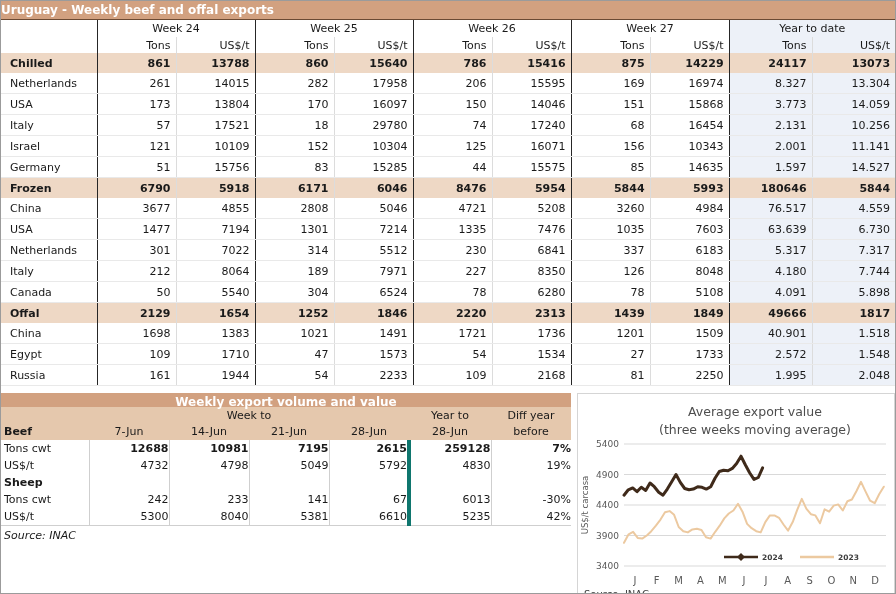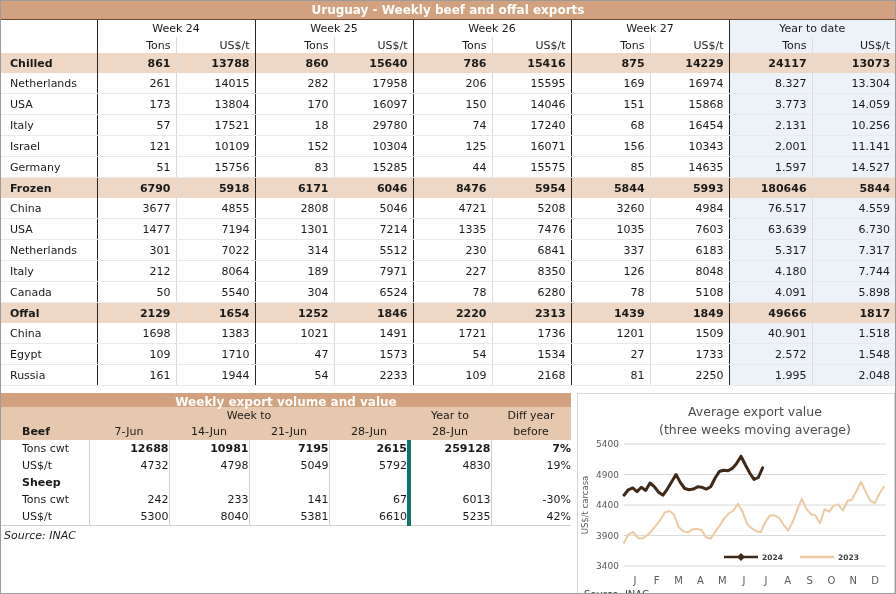--- a/index.html
+++ b/index.html
@@ -5,21 +5,21 @@
   html,body { margin:0; padding:0; background:#fff; }
   .page {
     width:896px; height:594px; box-sizing:border-box;
     border:1px solid #9b9b9b; background:#fff;
     font-family:"DejaVu Sans", sans-serif; color:#1a1a1a;
     overflow:hidden; position:relative;
   }
   
   .title-bar {
     height:18px; line-height:18px; background:#d2a180; color:#ffffff;
-    font-weight:bold; font-size:12px; text-align:center;
+    font-weight:bold; font-size:12px; text-align:left;
     border-bottom:1px solid #6b4a33;
   }
   table.main { width:894px; border-collapse:collapse; table-layout:fixed; font-size:11px; }
   table.main th, table.main td { padding:0; font-weight:normal; overflow:hidden; white-space:nowrap; }
   table.main thead tr.wkrow th { height:17px; font-size:11px; }
   table.main thead tr.unitrow th { height:16px;margin-left:12px; }
   table.main .wh { text-align:center; }
   table.main .num { text-align:right; padding-right:5px; }
   table.main .label { text-align:left; padding-left:9px; }
   table.main tbody td { height:20px; border-bottom:1px solid #e9e9e9; }
@@ -32,21 +32,21 @@
   .weekly-wrap { width:570px; }
   .wk-title {
     height:14px; line-height:18px; background:#d2a180; color:#fff;
     font-weight:bold; font-size:12px; text-align:center;
   }
   table.weekly { width:570px; border-collapse:collapse; table-layout:fixed; font-size:11px; }
   table.weekly th, table.weekly td { padding:0; font-weight:normal; white-space:nowrap; overflow:hidden;margin-top:48px; }
   table.weekly thead th { background:#e5c8ad; height:16px; text-align:center; }
   table.weekly thead tr.hr2 th { height:17px; }
   table.weekly tbody td { height:17px; background:#fff; text-align:right; }
-  table.weekly .lbl { text-align:left; padding-left:21px; }
+  table.weekly .lbl { text-align:left; padding-left:3px; }
   table.weekly .bold { font-weight:bold; }
   table.weekly tbody td.sep { border-left:1px solid #cfcfcf; }
   table.weekly tbody td.ybar { border-left:4px solid #0f766e; }
   table.weekly tbody tr.last td { border-bottom:1px solid #cfcfcf; }
   .source-line { font-style:italic; font-size:11px; padding:3px 0 0 3px; }
   
   .chart-box {
     width:318px; height:212px; margin-left:6px; box-sizing:border-box;
     border:1px solid #d5d5d5; background:#fff;
   }

